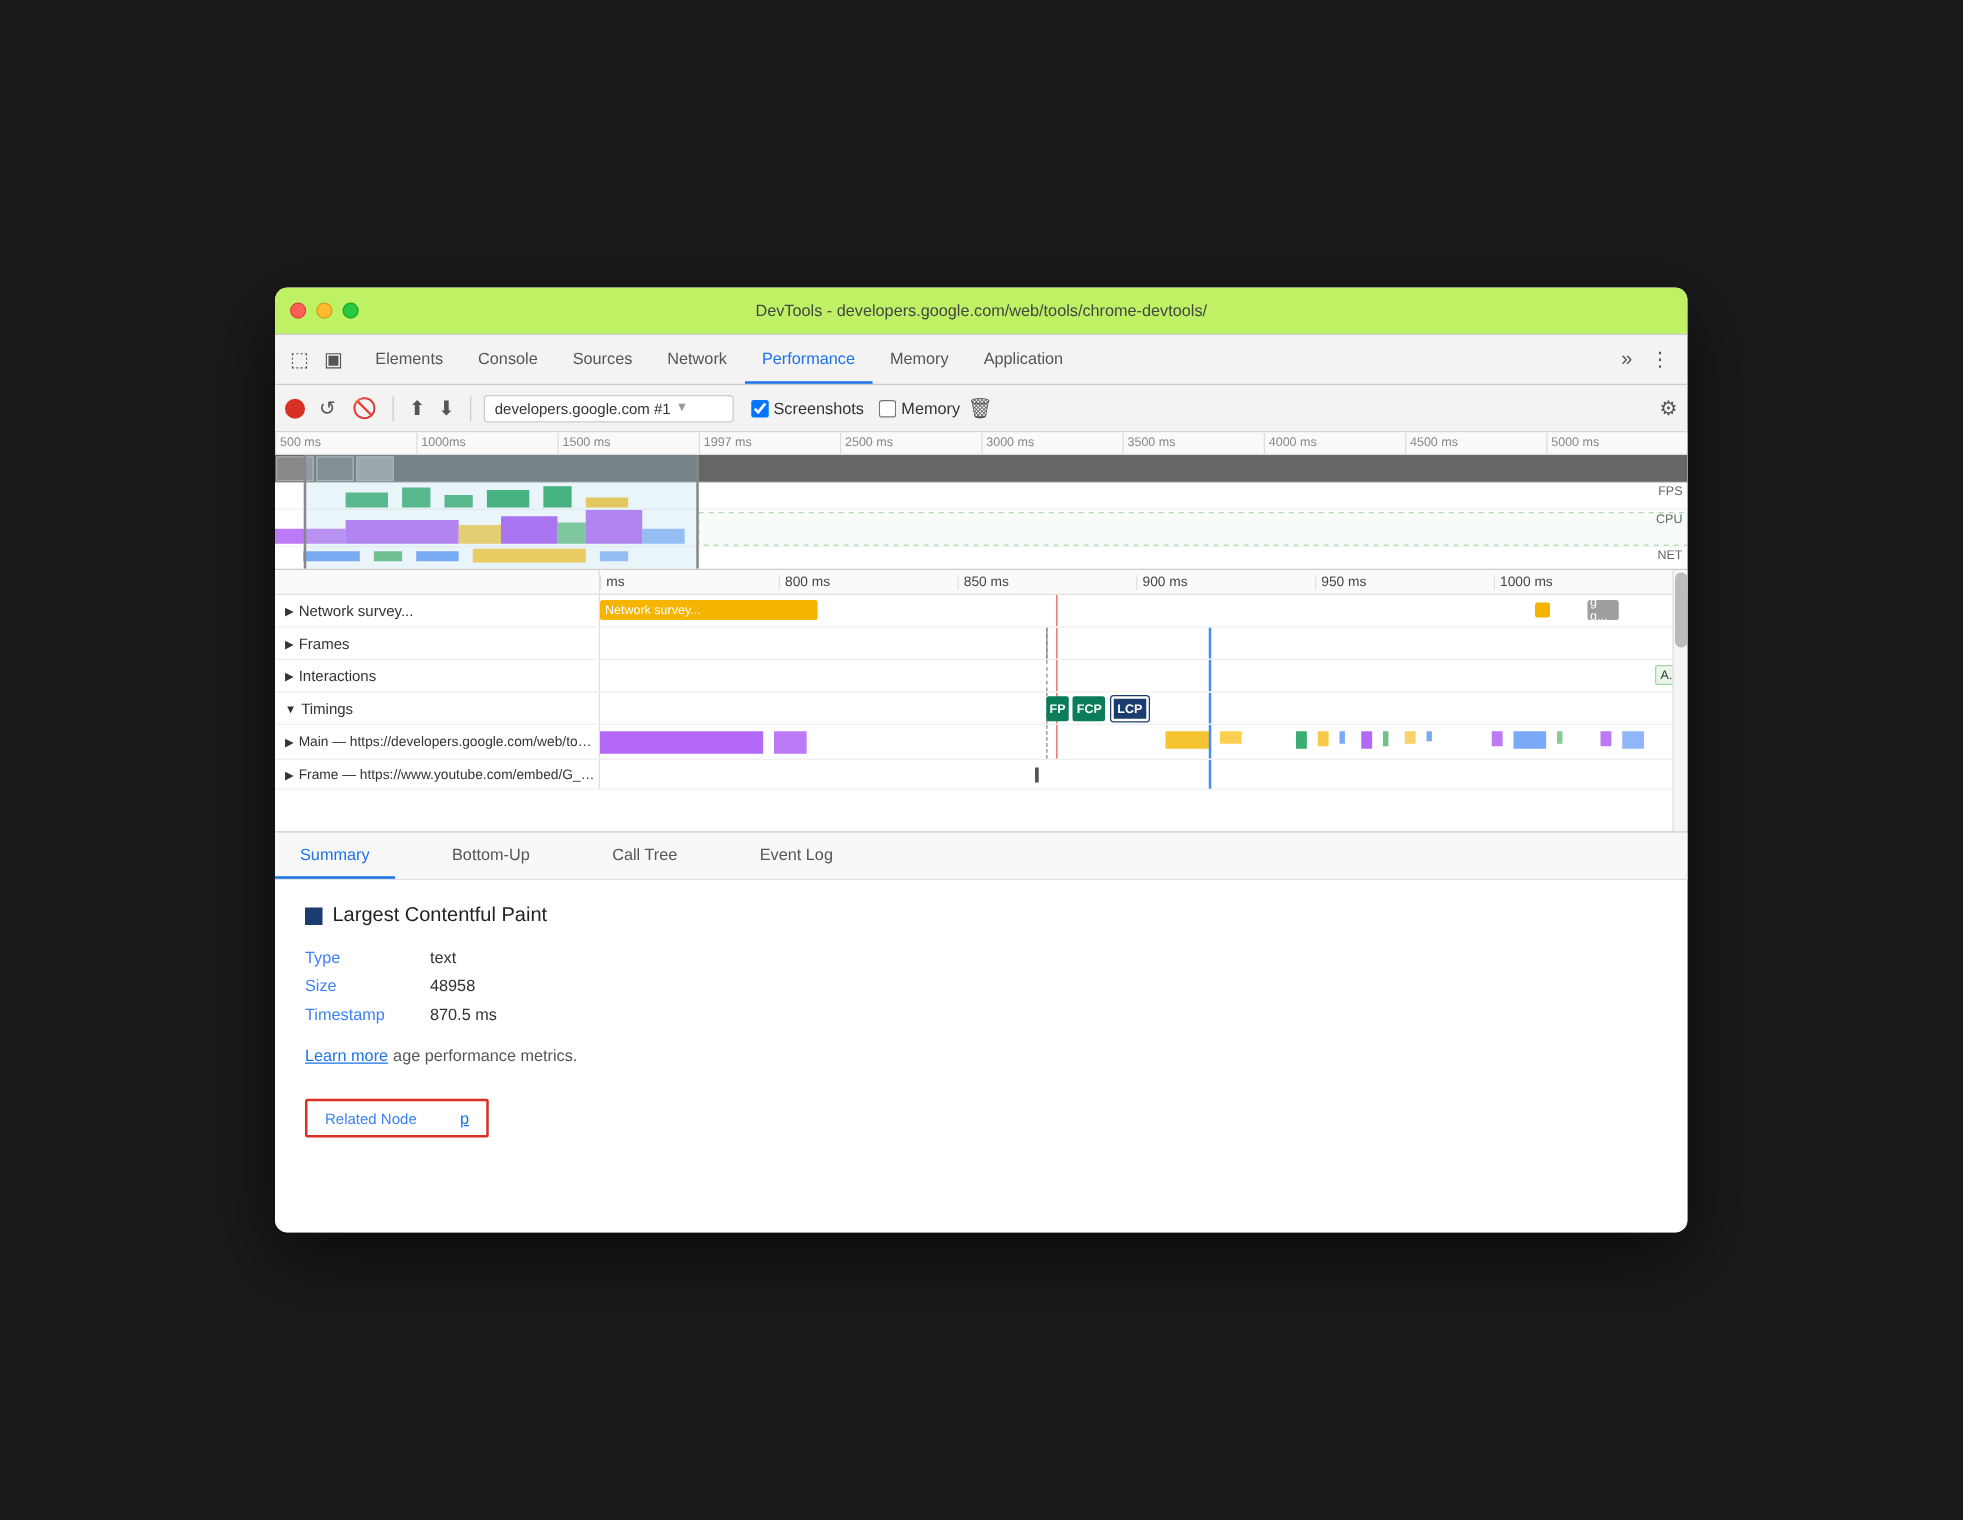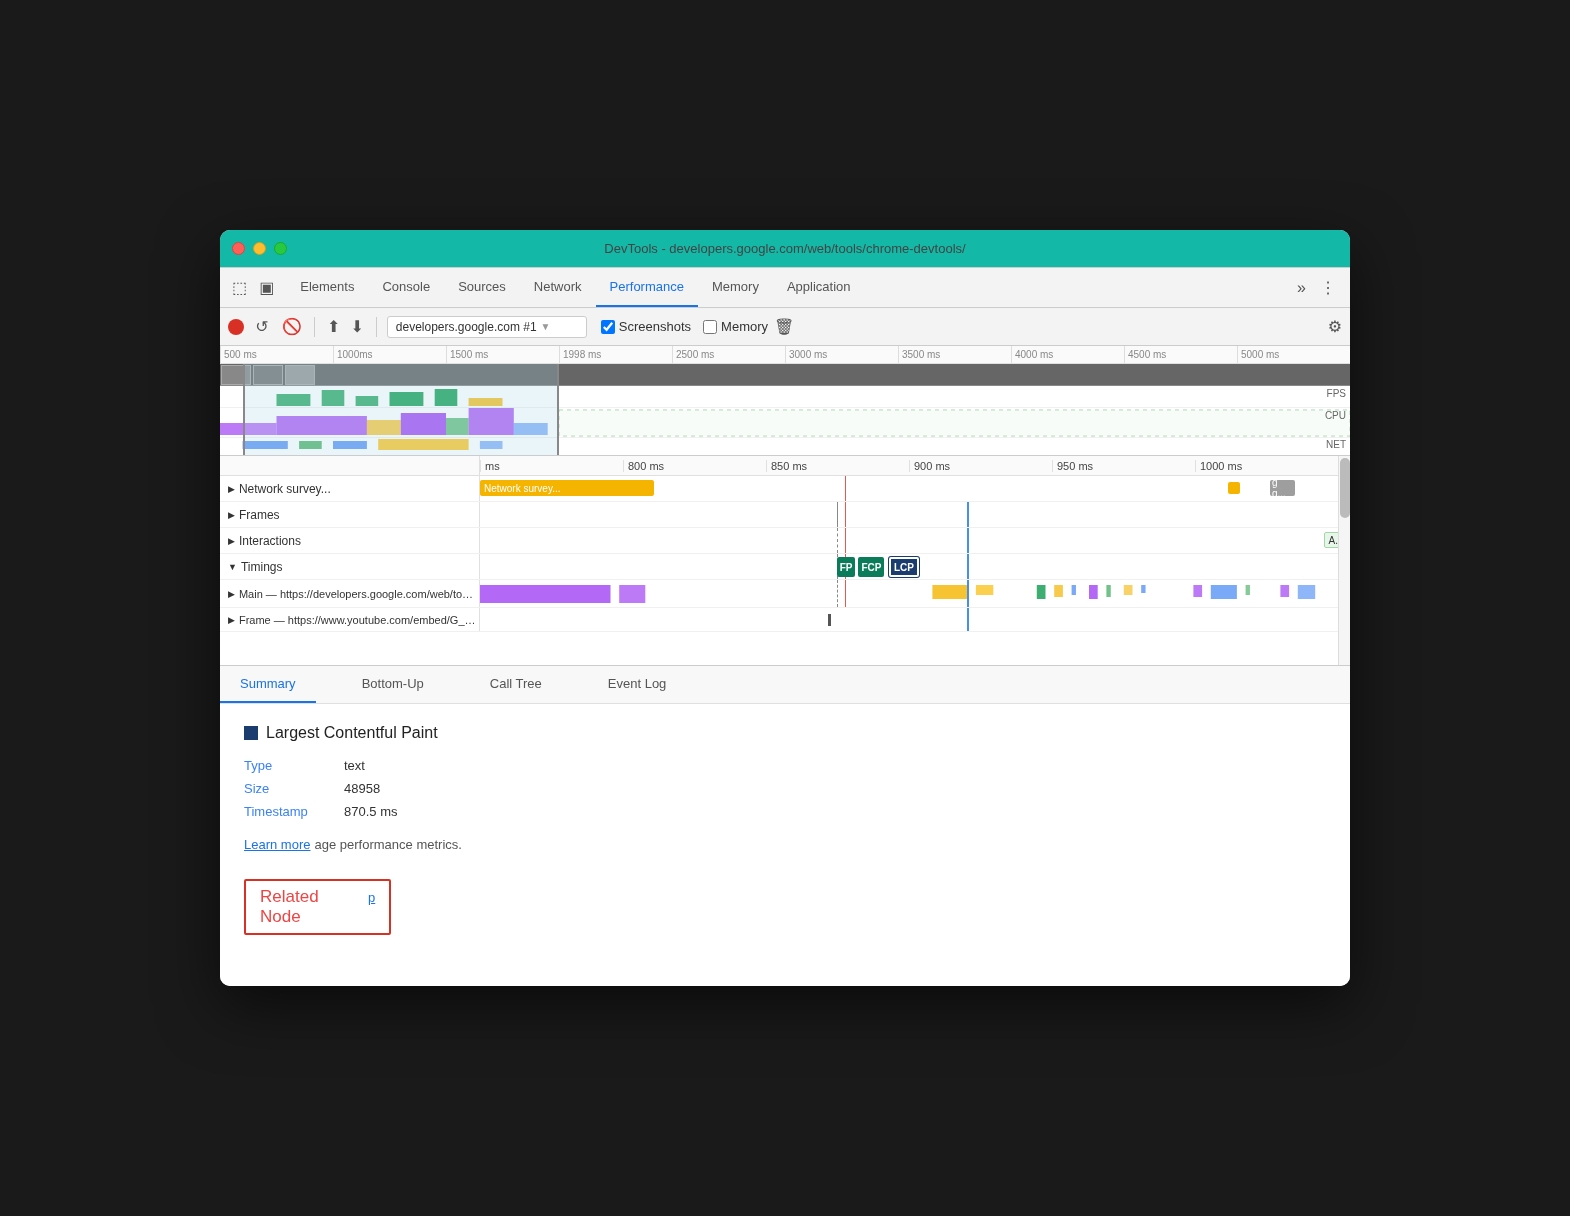--- a/index.html
+++ b/index.html
@@ -13,21 +13,21 @@
     }
     .window {
       width: 1130px;
       background: #f0f0f0;
       border-radius: 10px;
       box-shadow: 0 20px 60px rgba(0,0,0,0.6);
       overflow: hidden;
     }
     
     .titlebar {
-      background: #14b8a6;
+      background: #bef264;
       height: 38px;
       display: flex;
       align-items: center;
       padding: 0 12px;
       border-bottom: 1px solid #ccc;
       position: relative;
     }
     .traffic-lights {
       display: flex;
       gap: 8px;
@@ -426,21 +426,21 @@
     <span class="toolbar-trash">🗑</span>
     <span class="toolbar-gear">⚙</span>
   </div>
 
   <div class="timeline-overview">
 
     <div class="timeline-ruler-top">
       <div class="ruler-tick">500 ms</div>
       <div class="ruler-tick">1000ms</div>
       <div class="ruler-tick">1500 ms</div>
-      <div class="ruler-tick">1998 ms</div>
+      <div class="ruler-tick">1997 ms</div>
       <div class="ruler-tick">2500 ms</div>
       <div class="ruler-tick">3000 ms</div>
       <div class="ruler-tick">3500 ms</div>
       <div class="ruler-tick">4000 ms</div>
       <div class="ruler-tick">4500 ms</div>
       <div class="ruler-tick">5000 ms</div>
     </div>
 
     <div style="height: 22px; background: #666; margin: 0; display: flex; align-items: center; overflow: hidden; border-bottom: 1px solid #888;">
 
@@ -650,18 +650,18 @@
       </div>
 
       
       <div class="detail-row">
         <span class="detail-link">Learn more</span>
         <span class="detail-text-para" style="margin-left:4px;">age performance metrics.</span>
       </div>
 
       
       <div style="display:inline-flex;align-items:baseline;border:2px solid #d93025;padding:6px 14px;border-radius:2px;background:#fff;margin-top:8px;">
-        <span class="detail-label" style="color:#ef4444;font-size:17px;margin-right:8px;">Related Node</span>
+        <span class="detail-label" style="color:#3b82f6;font-size:12px;margin-right:8px;">Related Node</span>
         <span class="detail-link" style="color:#1a73e8;font-size:13px;cursor:pointer;">p</span>
       </div>
     </div>
   </div>
 </div>
 
 </body></html>

